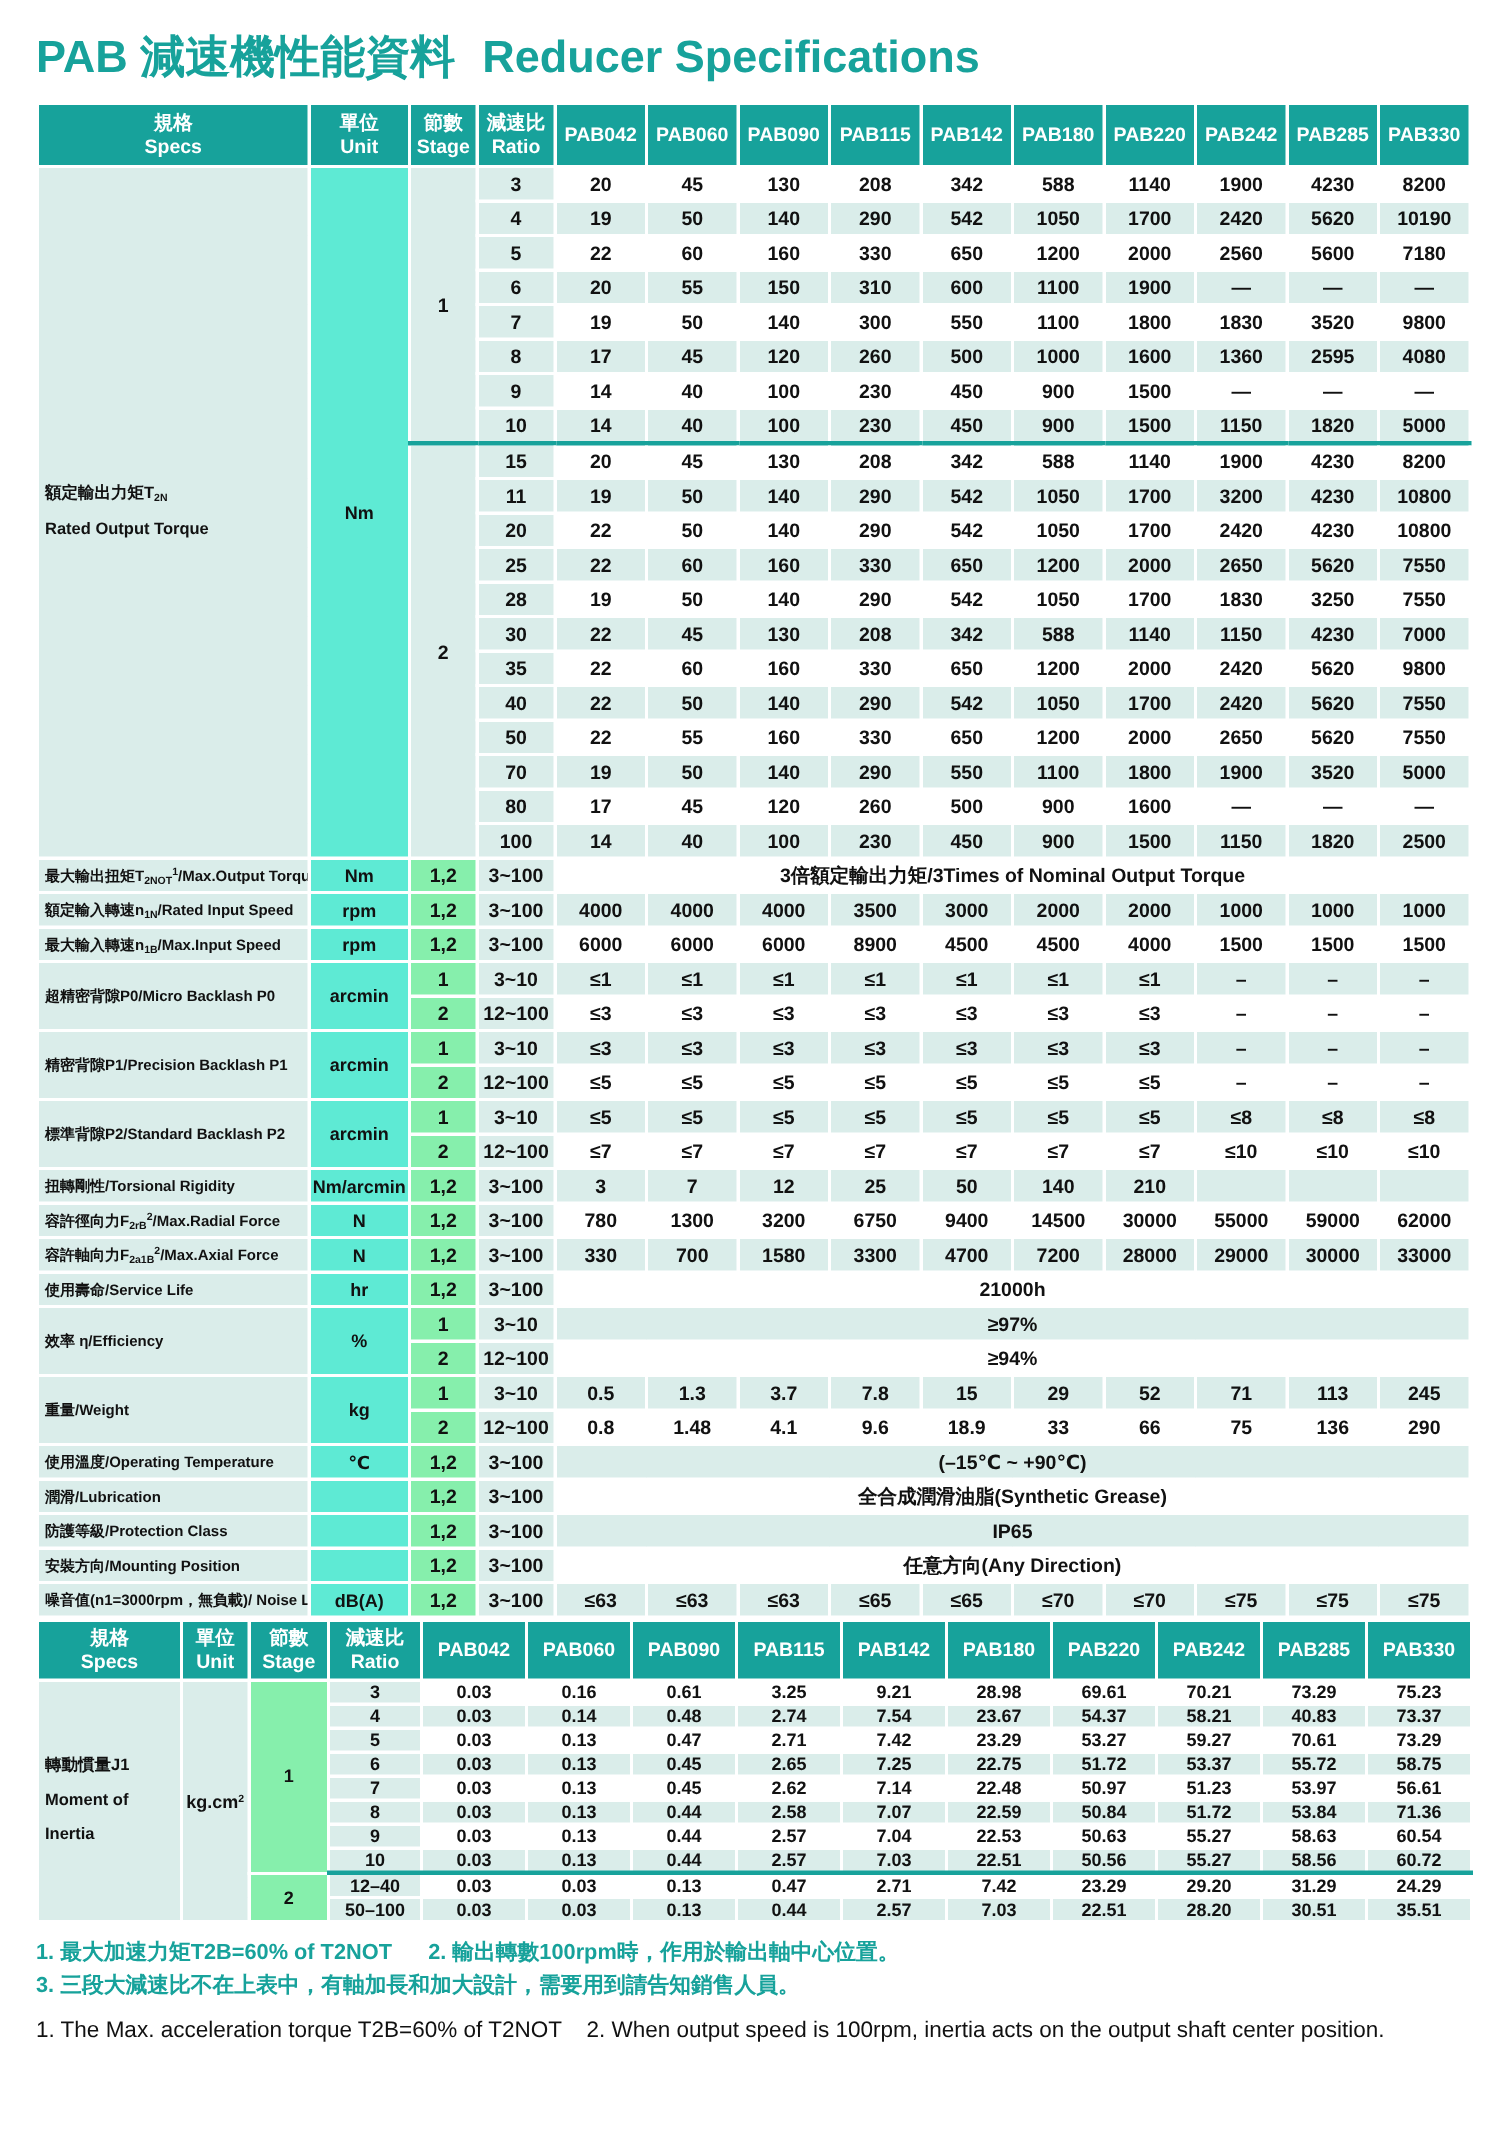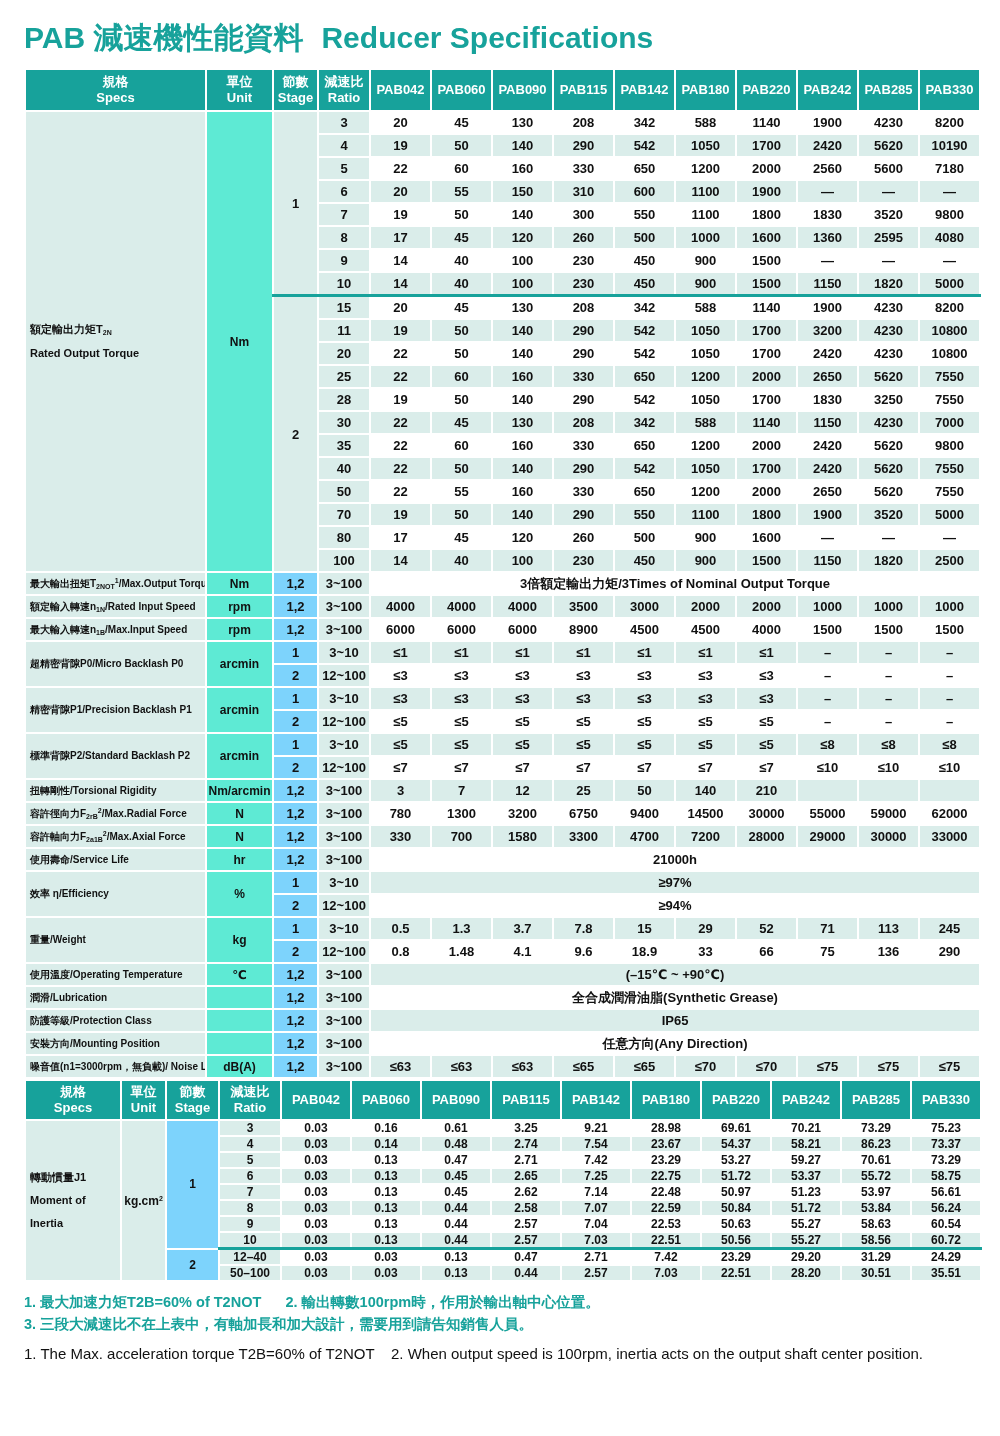--- a/index.html
+++ b/index.html
@@ -25,21 +25,21 @@
   .t2 th{height:38px;}
   .t1 td{height:21px;font-size:13px;font-weight:bold;text-align:center;}
   .t2 td{height:14px;font-size:12px;font-weight:bold;text-align:center;}
   td.lab{
     background:#daedea;text-align:left;padding-left:4px;
     font-size:10px;font-weight:bold;
   }
   td.biglab{font-size:11px;line-height:2.1;white-space:normal;}
   td.unitc{background:#5eead4;font-size:12px;}
   td.unitc.pale{background:#daedea;}
-  td.stagec{background:#7dd3fc;}
+  td.stagec{background:#86efac;}
   td.stagec.pale{background:#daedea;}
   td.ratioc{background:#daedea;}
   tr.alt td.val{background:#daedea;}
   td.val{background:#fff;}
   td.divider{border-top:3px solid #17a29b;}
   sub{font-size:7px;vertical-align:-2px;}
   sup{font-size:7px;vertical-align:4px;}
   .footnotes{margin-top:10px;}
   .fn-zh{
     color:#17a29b;font-weight:bold;font-size:14.5px;margin:1px 0;
@@ -686,21 +686,21 @@
         <tr class="alt">
           <td class="ratioc">4</td>
           <td class="val">0.03</td>
           <td class="val">0.14</td>
           <td class="val">0.48</td>
           <td class="val">2.74</td>
           <td class="val">7.54</td>
           <td class="val">23.67</td>
           <td class="val">54.37</td>
           <td class="val">58.21</td>
-          <td class="val">86.23</td>
+          <td class="val">40.83</td>
           <td class="val">73.37</td>
         </tr>
         <tr>
           <td class="ratioc">5</td>
           <td class="val">0.03</td>
           <td class="val">0.13</td>
           <td class="val">0.47</td>
           <td class="val">2.71</td>
           <td class="val">7.42</td>
           <td class="val">23.29</td>
@@ -739,21 +739,21 @@
           <td class="ratioc">8</td>
           <td class="val">0.03</td>
           <td class="val">0.13</td>
           <td class="val">0.44</td>
           <td class="val">2.58</td>
           <td class="val">7.07</td>
           <td class="val">22.59</td>
           <td class="val">50.84</td>
           <td class="val">51.72</td>
           <td class="val">53.84</td>
-          <td class="val">56.24</td>
+          <td class="val">71.36</td>
         </tr>
         <tr>
           <td class="ratioc">9</td>
           <td class="val">0.03</td>
           <td class="val">0.13</td>
           <td class="val">0.44</td>
           <td class="val">2.57</td>
           <td class="val">7.04</td>
           <td class="val">22.53</td>
           <td class="val">50.63</td>

